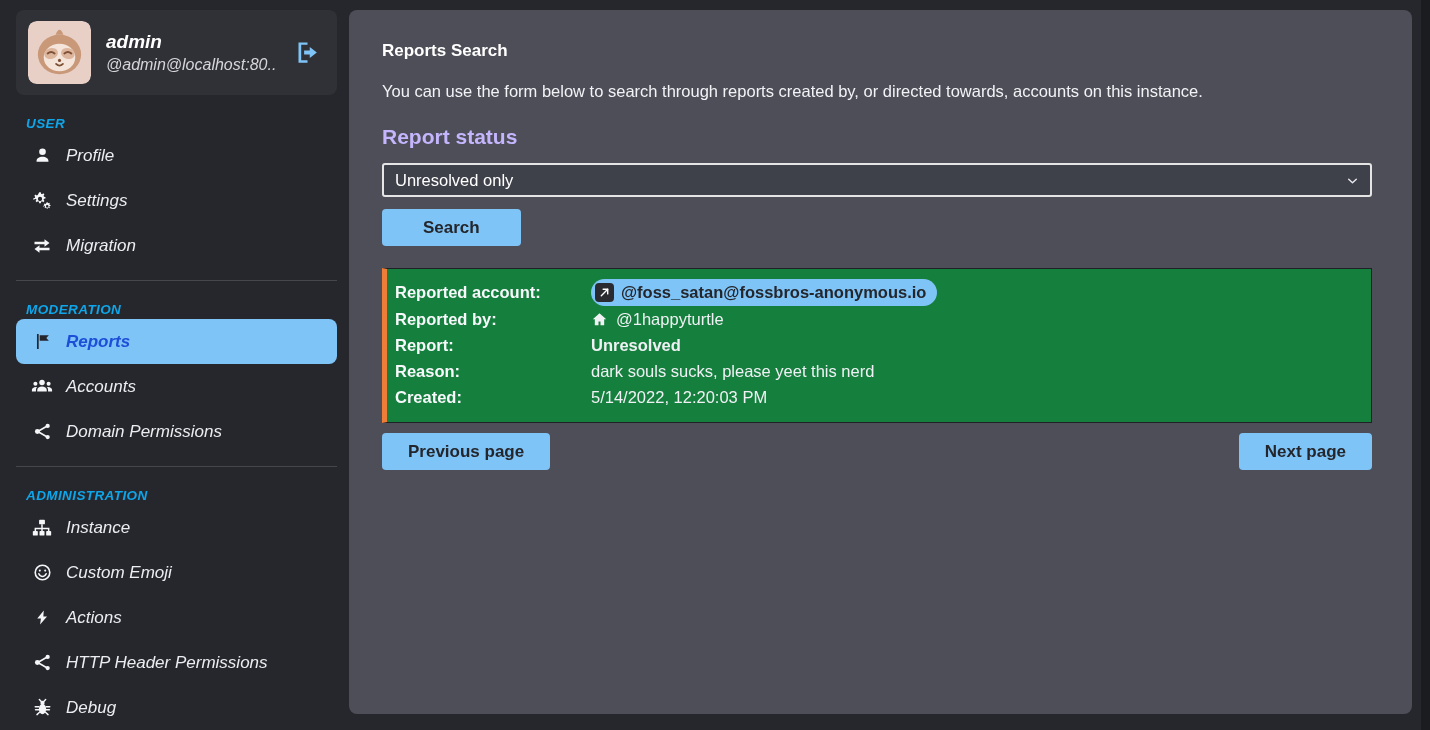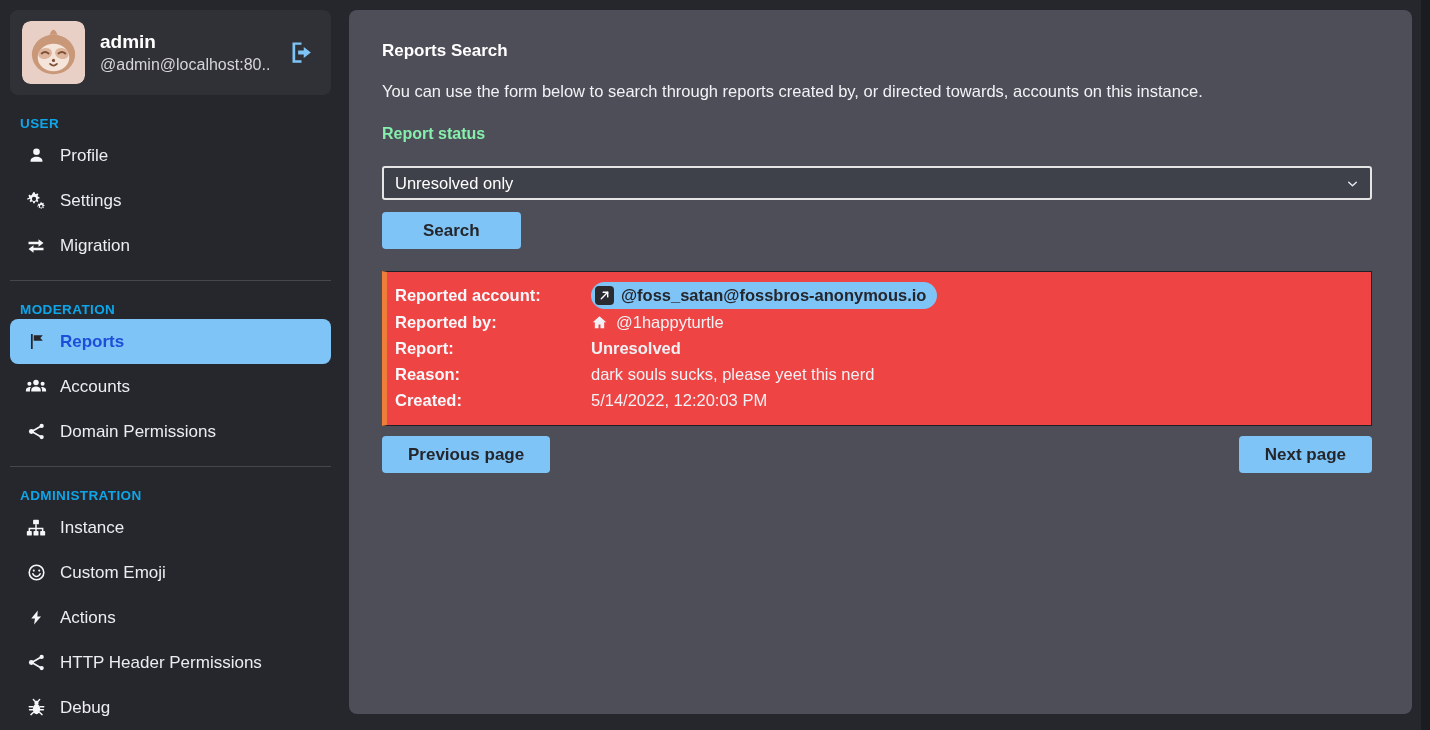--- a/index.html
+++ b/index.html
@@ -5,21 +5,21 @@
   * { box-sizing: border-box; }
   html,body { margin:0; padding:0; }
   body {
     font-family: "Liberation Sans", "DejaVu Sans", sans-serif;
     background: #26272c;
     color: #eceef2;
   }
   .page { position: relative; width: 1430px; height: 730px; overflow: hidden; background: #26272c; }
 
   
-  .sidebar { position: absolute; left: 10px; top: 10px; width: 321px; }
+  .sidebar { position: absolute; left: 16px; top: 10px; width: 321px; font-style: italic; }
   .user-card {
     display: flex; align-items: center; gap: 15px;
     background: #303136; border-radius: 8px; padding: 11px 12px; height: 85px;
     cursor: pointer;
   }
   .avatar { width: 63px; height: 63px; border-radius: 8px; overflow: hidden; flex-shrink: 0; }
   .avatar svg { display:block; }
   .user-info { display: flex; flex-direction: column; gap: 3px; min-width: 0; flex: 1; }
   .username { font-weight: bold; font-size: 19px; color: #ffffff; }
   .handle { font-size: 16px; color: #d5d5da; white-space: nowrap; overflow: hidden; }
@@ -40,39 +40,39 @@
 
   
   .panel {
     position: absolute; left: 349px; top: 10px; width: 1063px; height: 704px;
     background: #4d4e57; border-radius: 8px; padding: 31px 40px 0 33px;
   }
   .scroll-track { position: absolute; right: 0; top: 0; width: 9px; height: 730px; background: #1b1c20; }
 
   .page-title { font-size: 17px; font-weight: bold; color: #ffffff; margin: 0 0 21px 0; }
   .desc { font-size: 16.5px; color: #f2f3f6; margin: 0 0 24px 0; }
-  .field-label { display: block; font-weight: bold; font-size: 16px; margin-bottom: 23px; color:#86efac; }
+  .field-label { display: block; font-weight: bold; font-size: 21px; margin-bottom: 14px; color:#c4b5fd; }
 
   .select {
     display: flex; align-items: center; justify-content: space-between;
     width: 990px; height: 34px; background: #3f414a;
     border: 2px solid #e5e5e5; border-radius: 3px; padding: 0 11px;
     font-size: 16.5px; color: #ffffff; margin-bottom: 12px; cursor: pointer;
   }
   .select .chev { color:#e8e9ee; display:flex; }
 
   .btn {
     background: #7fc4f7; color: #25262c; font-weight: bold; font-size: 17px;
     border: none; border-radius: 4px; height: 37px; padding: 0 26px;
     cursor: pointer; font-family: inherit;
   }
   .search-btn { padding: 0 41px; margin-bottom: 22px; }
 
   .report-card {
-    width: 990px; background: #ef4444;
+    width: 990px; background: #15803d;
     border: 1px solid #202127; border-left: 5px solid #ed7d38;
     padding: 10px 12px 12px 8px; margin-bottom: 10px;
   }
   .row { display: flex; align-items: center; min-height: 26px; font-size: 16.5px; color:#f0f1f5; }
   .row-label { width: 196px; font-weight: bold; flex-shrink: 0; color:#f7f8fb; }
   .row-value { display: flex; align-items: center; min-width: 0; }
   .bold { font-weight: bold; }
 
   .pill {
     display: inline-flex; align-items: center; gap: 7px;

